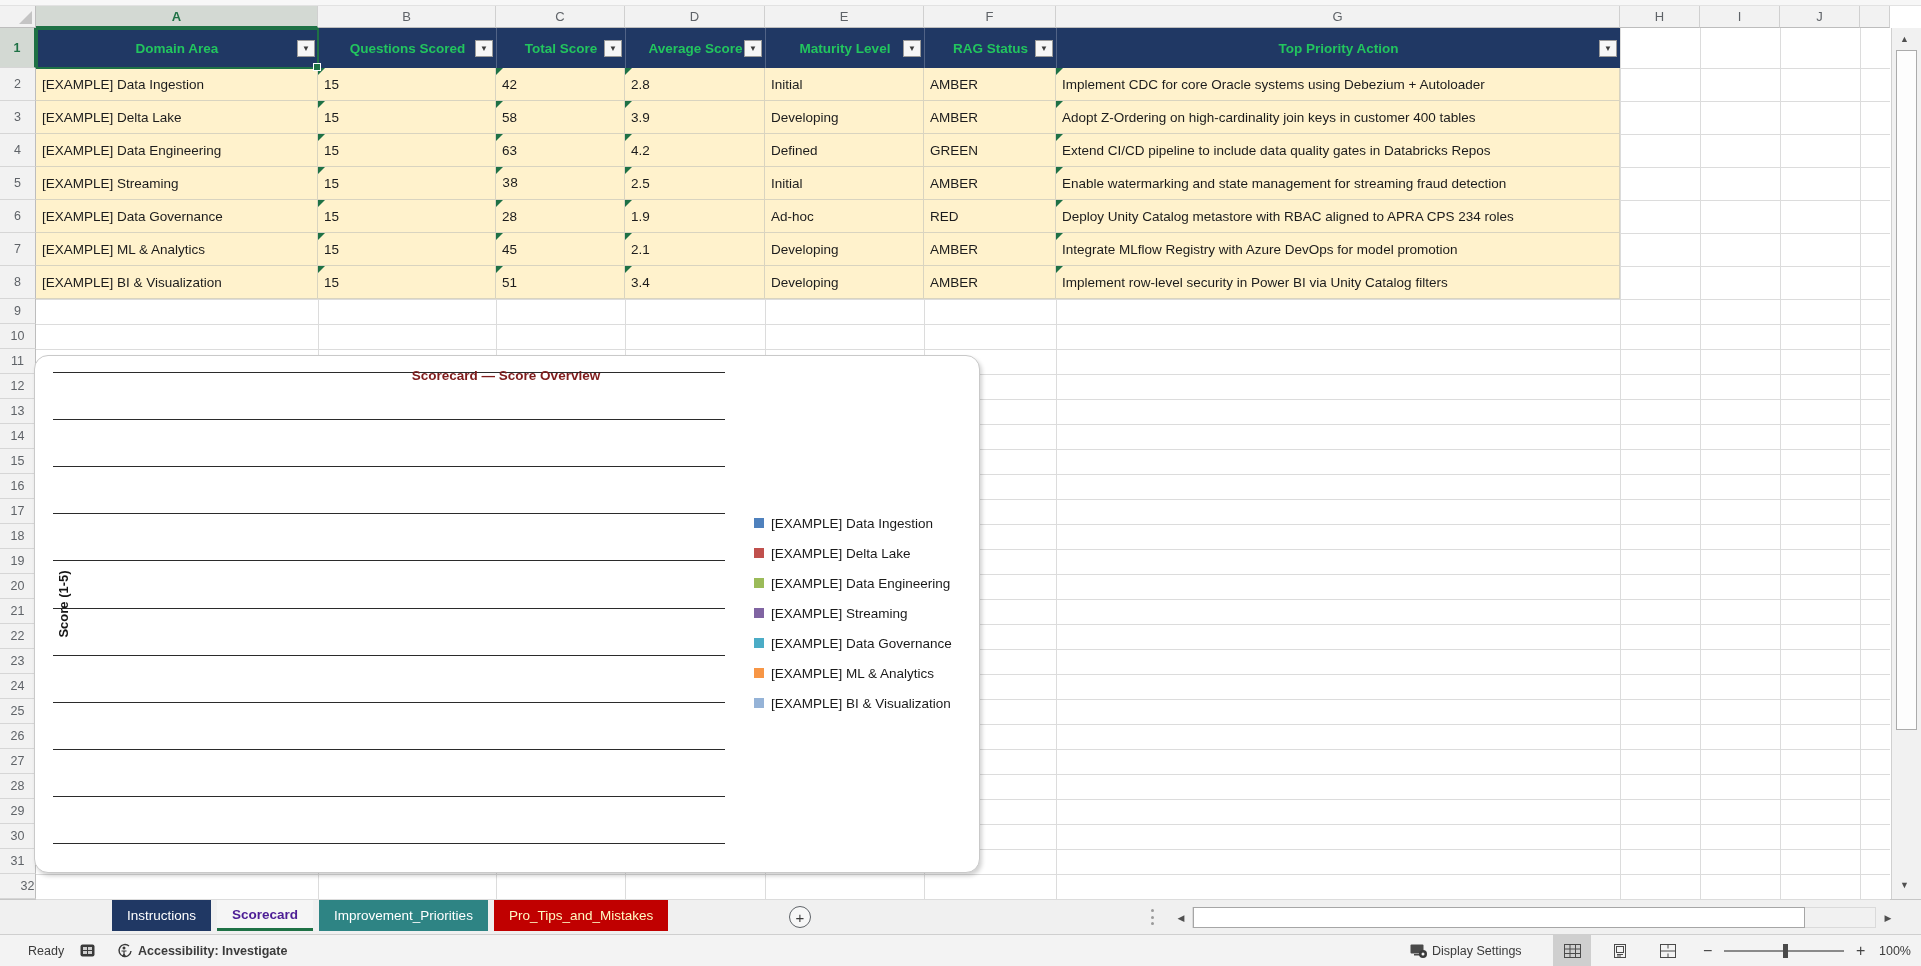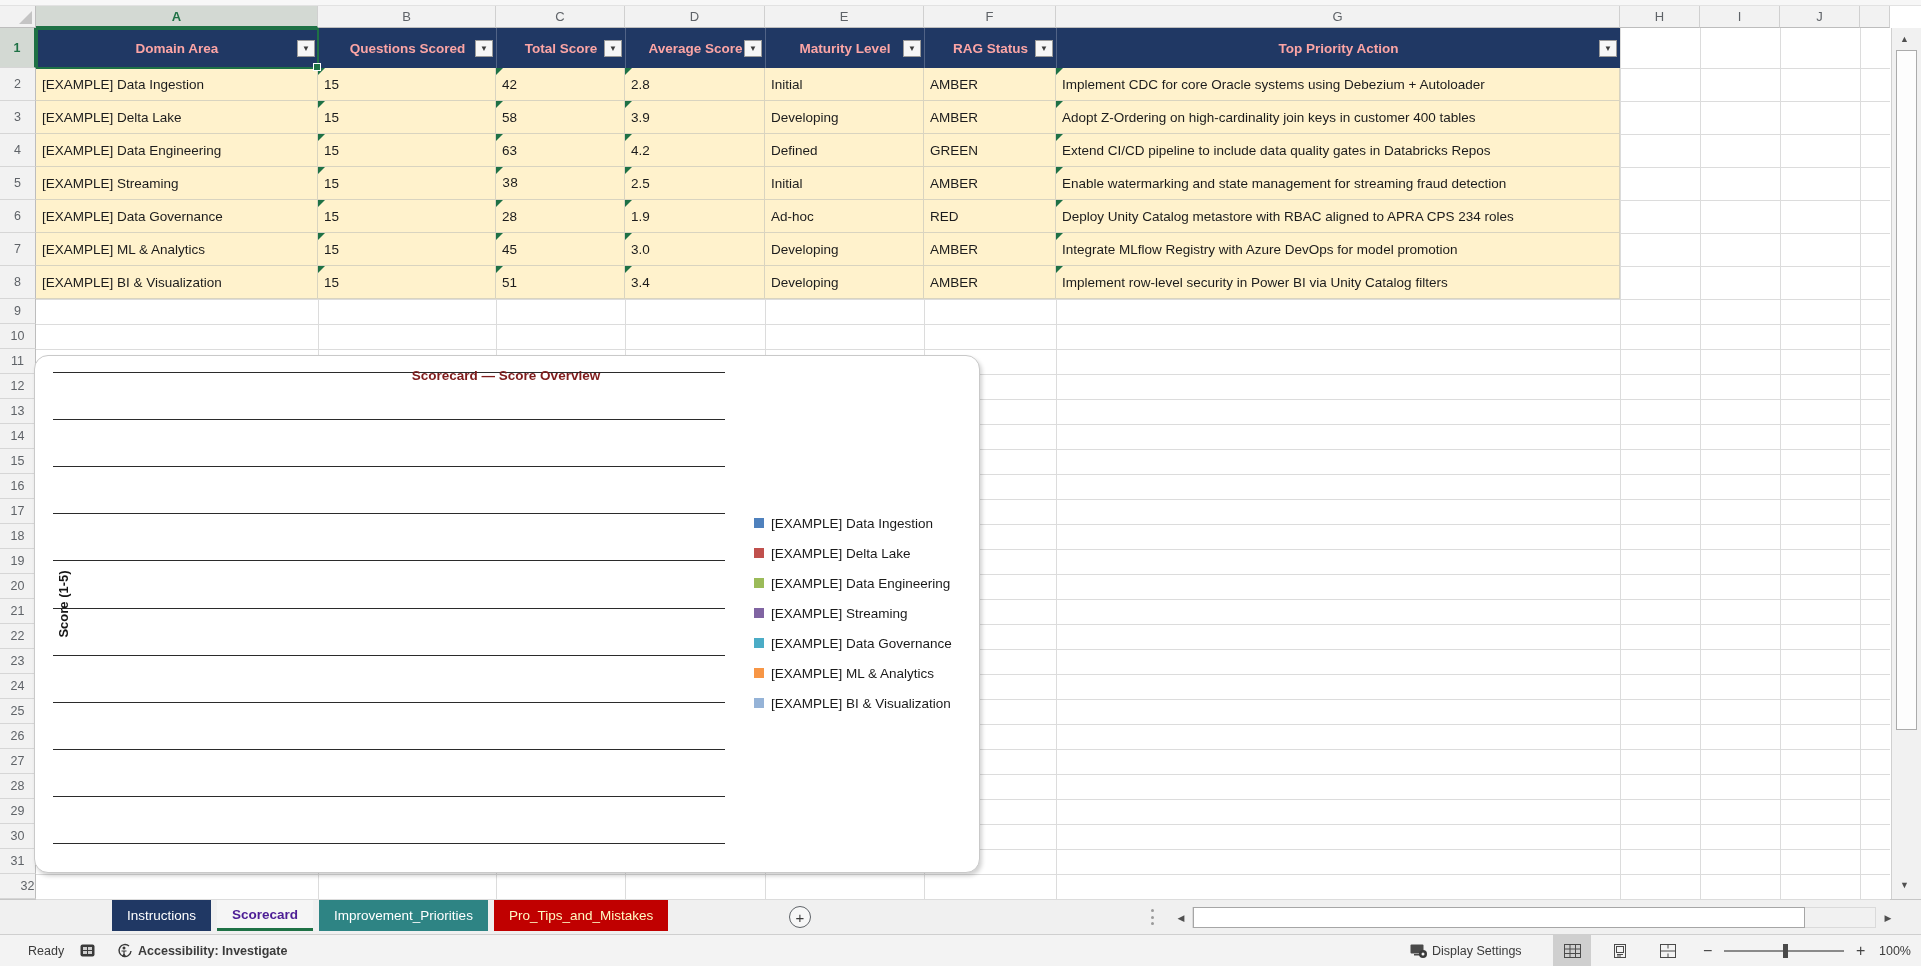--- a/index.html
+++ b/index.html
@@ -8,21 +8,21 @@
   
   #topstrip{position:absolute;left:0;top:0;width:1921px;height:6px;background:#F7F7F7;border-bottom:1px solid #E2E2E2;box-sizing:border-box;}
   .colh{position:absolute;top:6px;height:22px;background:#F2F2F2;border-right:1px solid #D0D0D0;border-bottom:1px solid #BDBDBD;color:#5f6368;font-size:13px;display:flex;align-items:center;justify-content:center;box-sizing:border-box;}
   .colh.sel{background:#D3D9D3;color:#1E7145;border-bottom:2px solid #1E7145;font-weight:bold;}
   .rowh{position:absolute;left:0;width:36px;background:#F2F2F2;border-right:1px solid #BDBDBD;border-bottom:1px solid #D6D6D6;color:#5f6368;font-size:12.5px;display:flex;align-items:center;justify-content:center;box-sizing:border-box;}
   .rowh.sel{background:#D3D9D3;color:#1E7145;border-right:2px solid #1E7145;font-weight:bold;}
   #corner{position:absolute;left:0;top:6px;width:36px;height:22px;background:#F2F2F2;border-right:1px solid #BDBDBD;border-bottom:1px solid #BDBDBD;box-sizing:border-box;}
   #corner .tri-corner{position:absolute;right:3px;bottom:3px;width:0;height:0;border-bottom:13px solid #C4C4C4;border-left:13px solid transparent;}
   .gl{position:absolute;background:#DCDCDC;z-index:1;}
   
-  .hcell{position:absolute;background:#203864;color:#fca5a5;font-weight:bold;font-size:13.5px;display:flex;align-items:center;justify-content:center;z-index:2;box-sizing:border-box;border-left:1px solid rgba(255,255,255,0.22);white-space:nowrap;overflow:hidden;text-align:right;}
+  .hcell{position:absolute;background:#203864;color:#22c55e;font-weight:bold;font-size:13.5px;display:flex;align-items:center;justify-content:center;z-index:2;box-sizing:border-box;border-left:1px solid rgba(255,255,255,0.22);white-space:nowrap;overflow:hidden;text-align:right;}
   .hcell.first{border-left:none;}
   .dcell{position:absolute;background:#FFF2CC;color:#1c1c1c;font-size:13.5px;display:flex;align-items:center;padding-left:6px;box-sizing:border-box;border-right:1px solid #D9D4C0;border-bottom:1px solid #D9D4C0;z-index:2;white-space:nowrap;overflow:hidden;}
   .tri{position:absolute;width:0;height:0;border-top:7px solid #1E7145;border-right:7px solid transparent;z-index:3;}
   .filterbtn{position:absolute;width:18px;height:17px;background:#F6F6F6;border:1px solid #9A9A9A;color:#3c3c3c;font-size:8px;line-height:8px;display:flex;align-items:center;justify-content:center;z-index:3;box-sizing:border-box;}
   #sel-a1{position:absolute;left:36px;top:28px;width:283px;height:41px;border:2px solid #1E7145;box-sizing:border-box;z-index:4;}
   #sel-a1 .handle{position:absolute;right:-4px;bottom:-4px;width:6px;height:6px;background:#1E7145;border:1px solid #fff;}
   
   #chart{position:absolute;left:34px;top:355px;width:944px;height:516px;background:#ffffff;border:1px solid #C9C9C9;border-radius:14px;box-shadow:2px 3px 4px rgba(0,0,0,0.18);z-index:5;}
   .cgl{position:absolute;left:18px;width:672px;height:1px;background:#2b2b2b;}
   #chart-title{position:absolute;left:321px;top:12px;width:300px;text-align:center;font-weight:bold;font-size:13.5px;color:#7f1d1d;}
@@ -220,21 +220,21 @@
       <div class="tri" style="left: 625px; top: 200px;"></div>
       <div class="dcell" style="left: 765px; top: 200px; width: 159px; height: 33px;">Ad-hoc</div>
       <div class="dcell" style="left: 924px; top: 200px; width: 132px; height: 33px;">RED</div>
       <div class="dcell" style="left: 1056px; top: 200px; width: 564px; height: 33px;">Deploy Unity Catalog metastore with RBAC aligned to APRA CPS 234 roles</div>
       <div class="tri" style="left: 1056px; top: 200px;"></div>
       <div class="dcell" style="left: 36px; top: 233px; width: 282px; height: 33px;">[EXAMPLE] ML &amp; Analytics</div>
       <div class="dcell" style="left: 318px; top: 233px; width: 178px; height: 33px;">15</div>
       <div class="tri" style="left: 318px; top: 233px;"></div>
       <div class="dcell" style="left: 496px; top: 233px; width: 129px; height: 33px;">45</div>
       <div class="tri" style="left: 496px; top: 233px;"></div>
-      <div class="dcell" style="left: 625px; top: 233px; width: 140px; height: 33px;">3.0</div>
+      <div class="dcell" style="left: 625px; top: 233px; width: 140px; height: 33px;">2.1</div>
       <div class="tri" style="left: 625px; top: 233px;"></div>
       <div class="dcell" style="left: 765px; top: 233px; width: 159px; height: 33px;">Developing</div>
       <div class="dcell" style="left: 924px; top: 233px; width: 132px; height: 33px;">AMBER</div>
       <div class="dcell" style="left: 1056px; top: 233px; width: 564px; height: 33px;">Integrate MLflow Registry with Azure DevOps for model promotion</div>
       <div class="tri" style="left: 1056px; top: 233px;"></div>
       <div class="dcell" style="left: 36px; top: 266px; width: 282px; height: 33px;">[EXAMPLE] BI &amp; Visualization</div>
       <div class="dcell" style="left: 318px; top: 266px; width: 178px; height: 33px;">15</div>
       <div class="tri" style="left: 318px; top: 266px;"></div>
       <div class="dcell" style="left: 496px; top: 266px; width: 129px; height: 33px;">51</div>
       <div class="tri" style="left: 496px; top: 266px;"></div>

